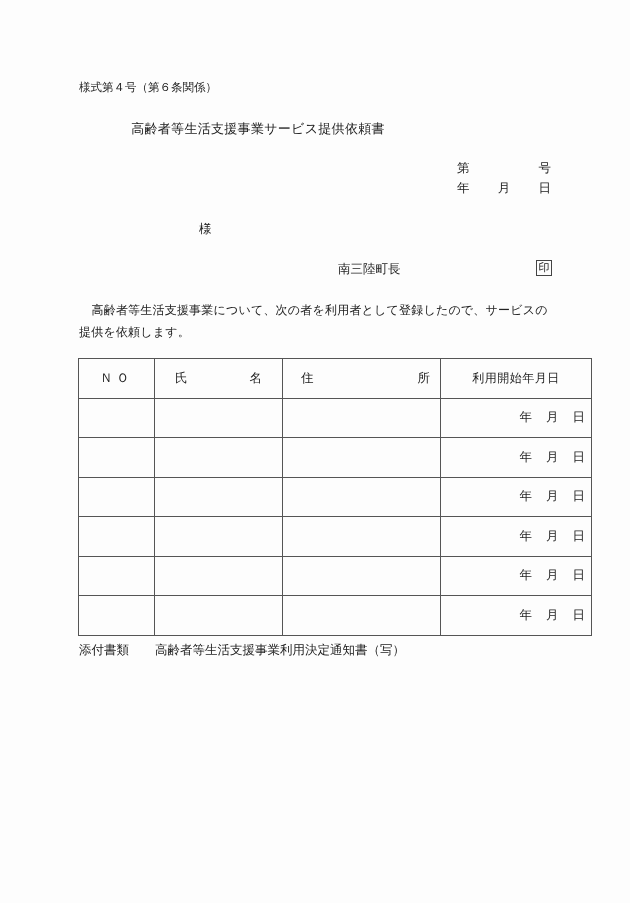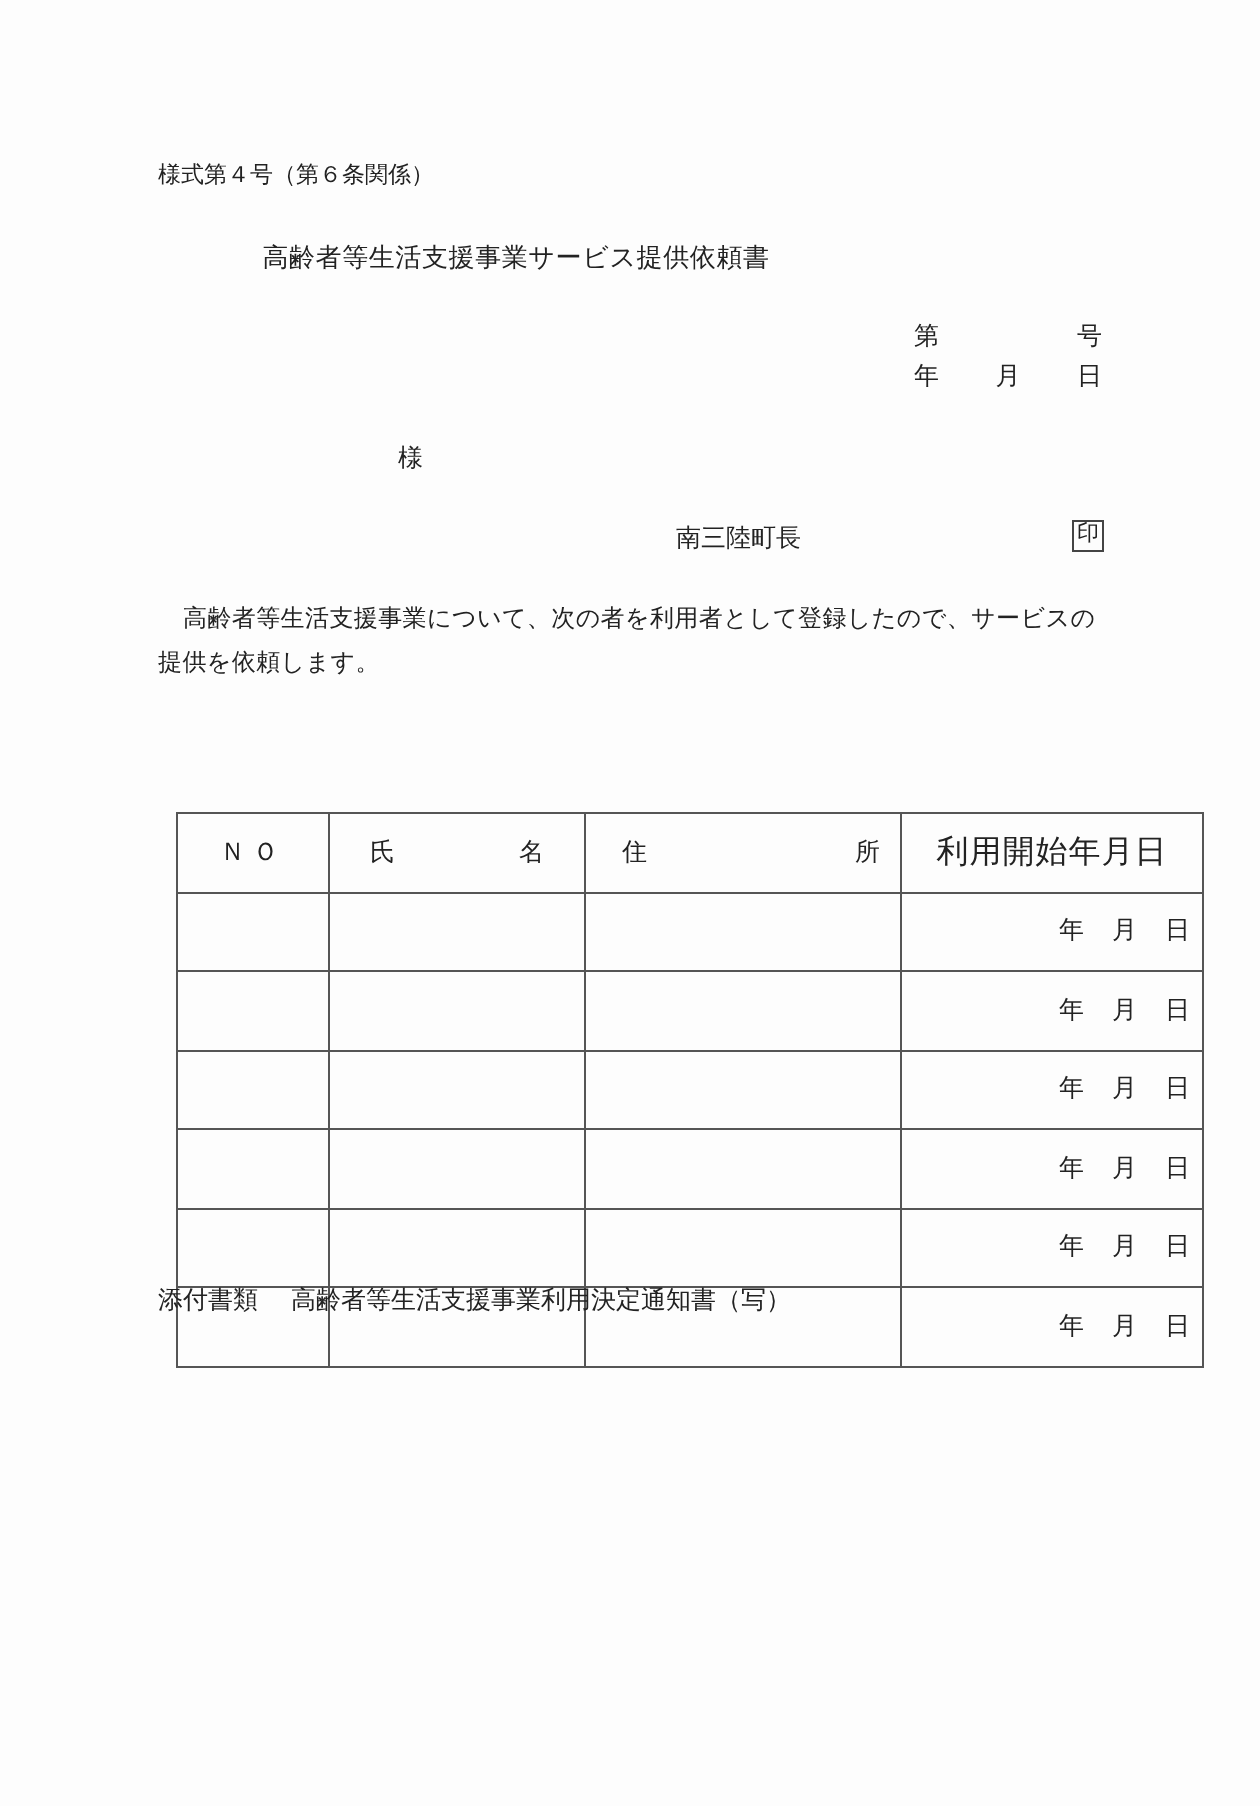--- a/index.html
+++ b/index.html
@@ -1,41 +1,41 @@
 <!DOCTYPE html>
 <html><head>
 <meta charset="utf-8">
 <style>
   html, body { margin:0; padding:0; background:#fdfdfd; }
   body { width:630px; height:903px; position:relative; overflow:hidden;
          font-family:"DejaVu Serif","Liberation Serif",serif; color:#222; }
-  .abs { position:absolute; white-space:nowrap;font-family:Liberation Mono, monospace; }
+  .abs { position:absolute; white-space:nowrap; }
   .form-no { left:79px; top:80px; font-size:11.5px; }
   .title { left:0; width:516px; top:120px; text-align:center; font-size:13px; letter-spacing:0.3px; }
   .num-row { left:457px; width:94px; font-size:12.5px; display:flex; justify-content:space-between; }
   .r1 { top:160px; }
   .r2 { top:180px; }
   .num-row.r1 span:nth-child(2){ visibility:hidden; }
   .sama { left:199px; top:221px; font-size:12.5px; }
   .mayor { left:338px; top:261px; font-size:12.5px;text-align:center; }
   .seal { left:536px; top:260px; width:14px; height:14px; border:1px solid #444; font-size:11px;
           line-height:14px; text-align:center; }
   .body-text { left:79px; top:299px; width:474px; font-size:12px; line-height:22px; white-space:normal;
                text-indent:12.5px; letter-spacing:0.2px; }
-  table { position:absolute; left:88px; top:358px; border-collapse:collapse; font-size:12.5px;margin-top:48px; }
+  table { position:absolute; left:78px; top:358px; border-collapse:collapse; font-size:12.5px; }
   td { border:1px solid #555; height:38.5px; padding:0; }
   .c1 { width:75px; } .c2 { width:127px; } .c3 { width:157px; } .c4 { width:110px; }
   .hdr-no { text-align:center; letter-spacing:4px; }
   .spread { display:flex; justify-content:space-between; padding:0 20px; }
   .spread3 { display:flex; justify-content:space-between; padding:0 10px 0 18px; }
-  .hdr-date { text-align:center; font-size:16px; letter-spacing:0.5px; }
+  .hdr-date { text-align:center; font-size:12px; letter-spacing:0.5px; }
   .date-cell { text-align:right; padding-right:6px;padding-left:34px; }
   .date-cell span { display:inline-block; margin-left:14px; }
   .attach { left:79px; top:642px; font-size:12.5px; }
-  .attach .lbl { margin-right:9px; }
+  .attach .lbl { margin-right:22px; }
 </style>
 </head>
 <body>
 
 <div class="abs form-no">様式第４号（第６条関係）</div>
 <div class="abs title">高齢者等生活支援事業サービス提供依頼書</div>
 
 <div class="abs num-row r1">
   <span>第</span>
   <span>　</span>

